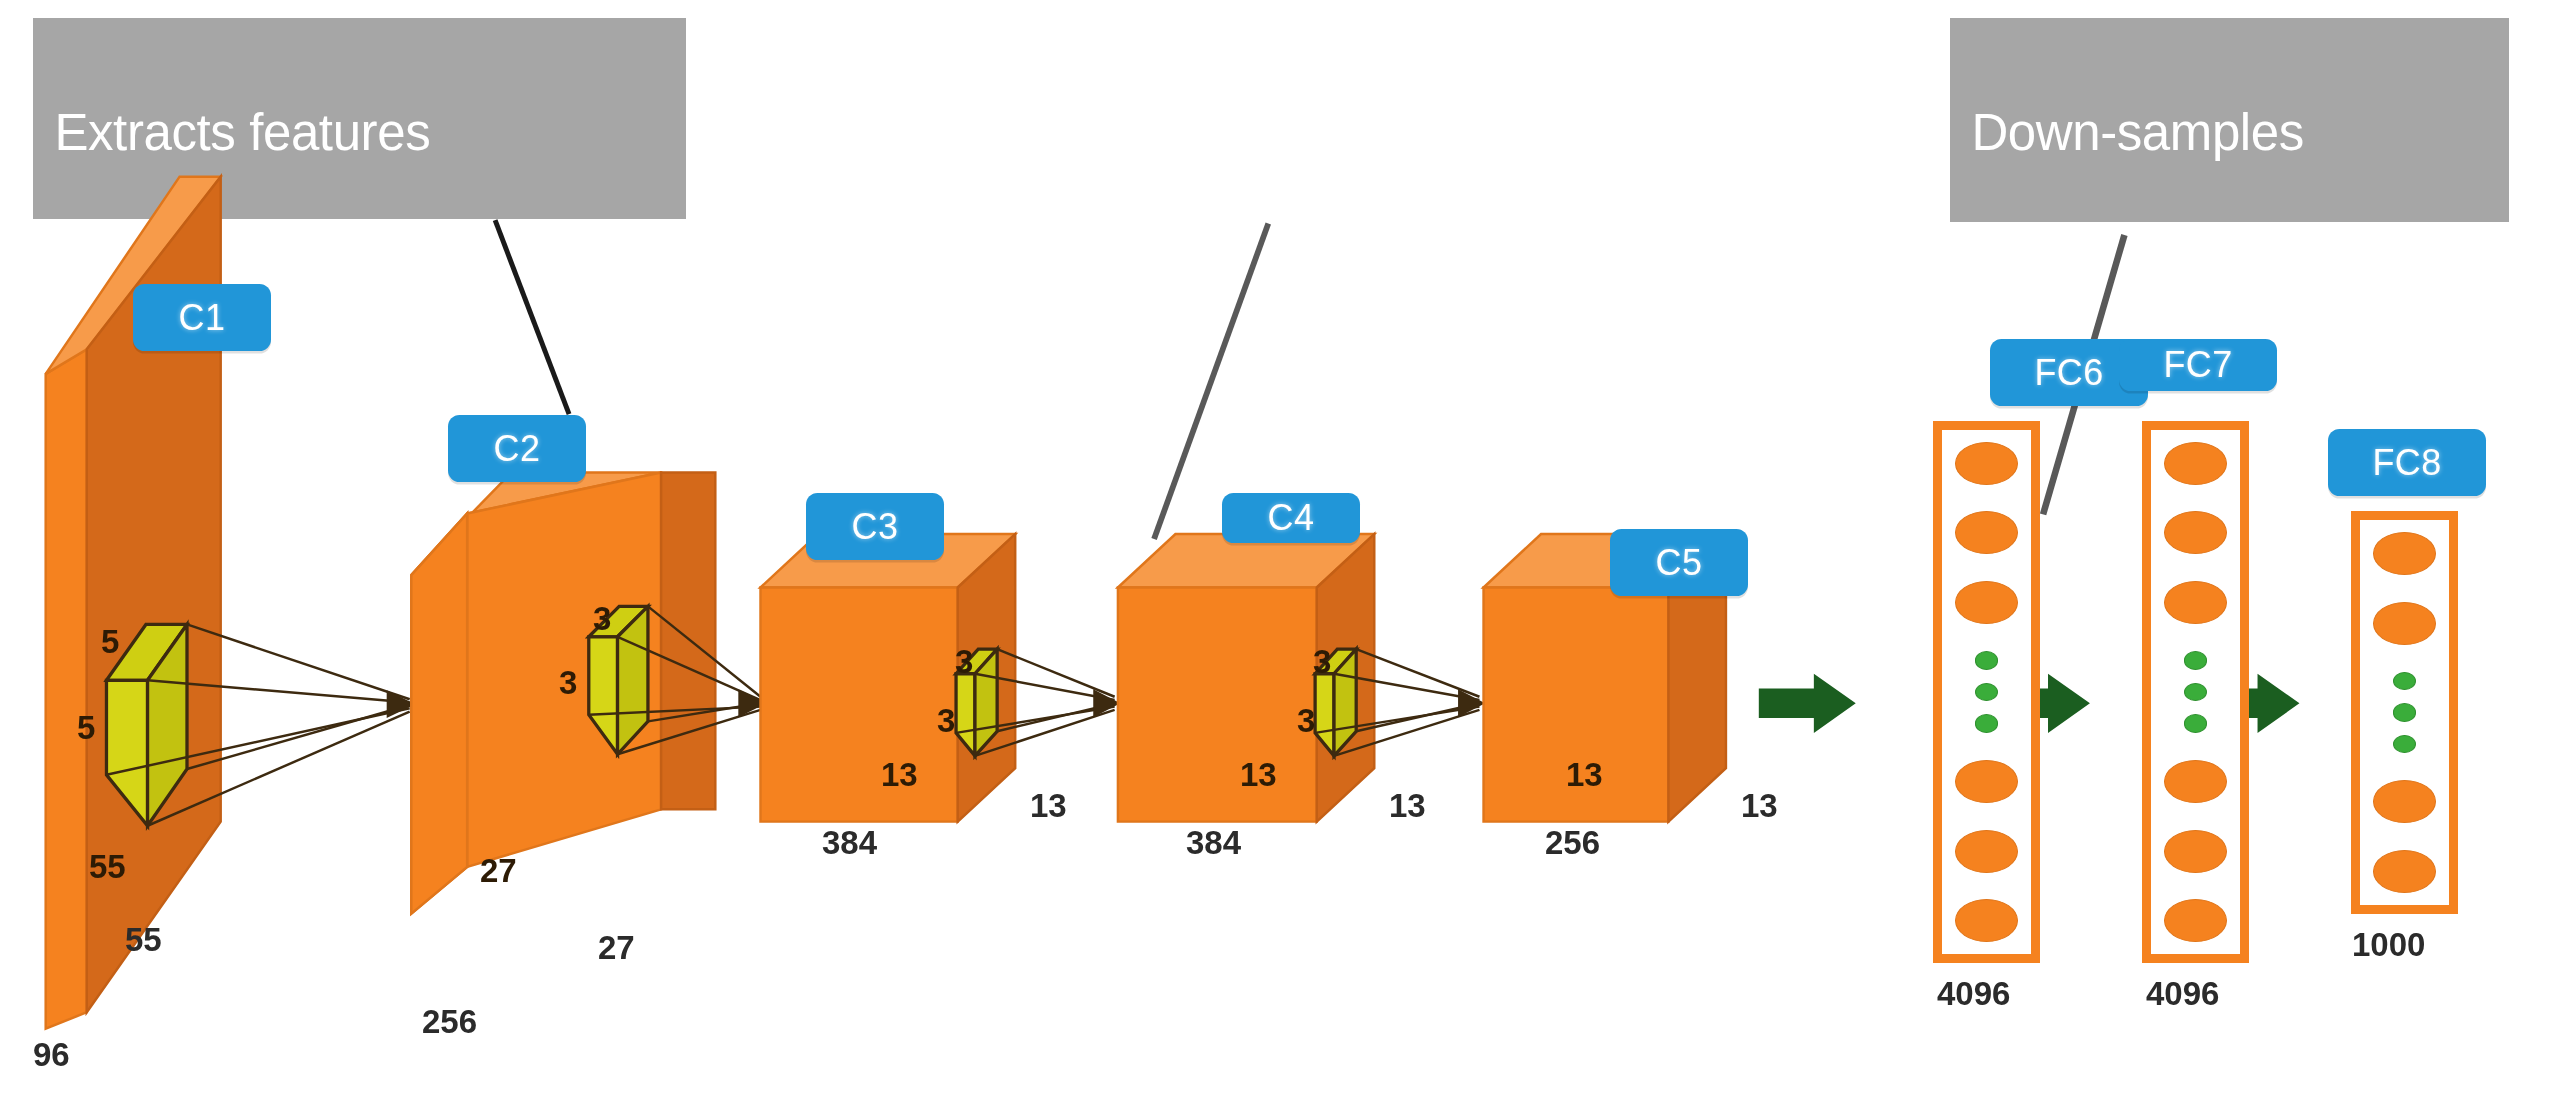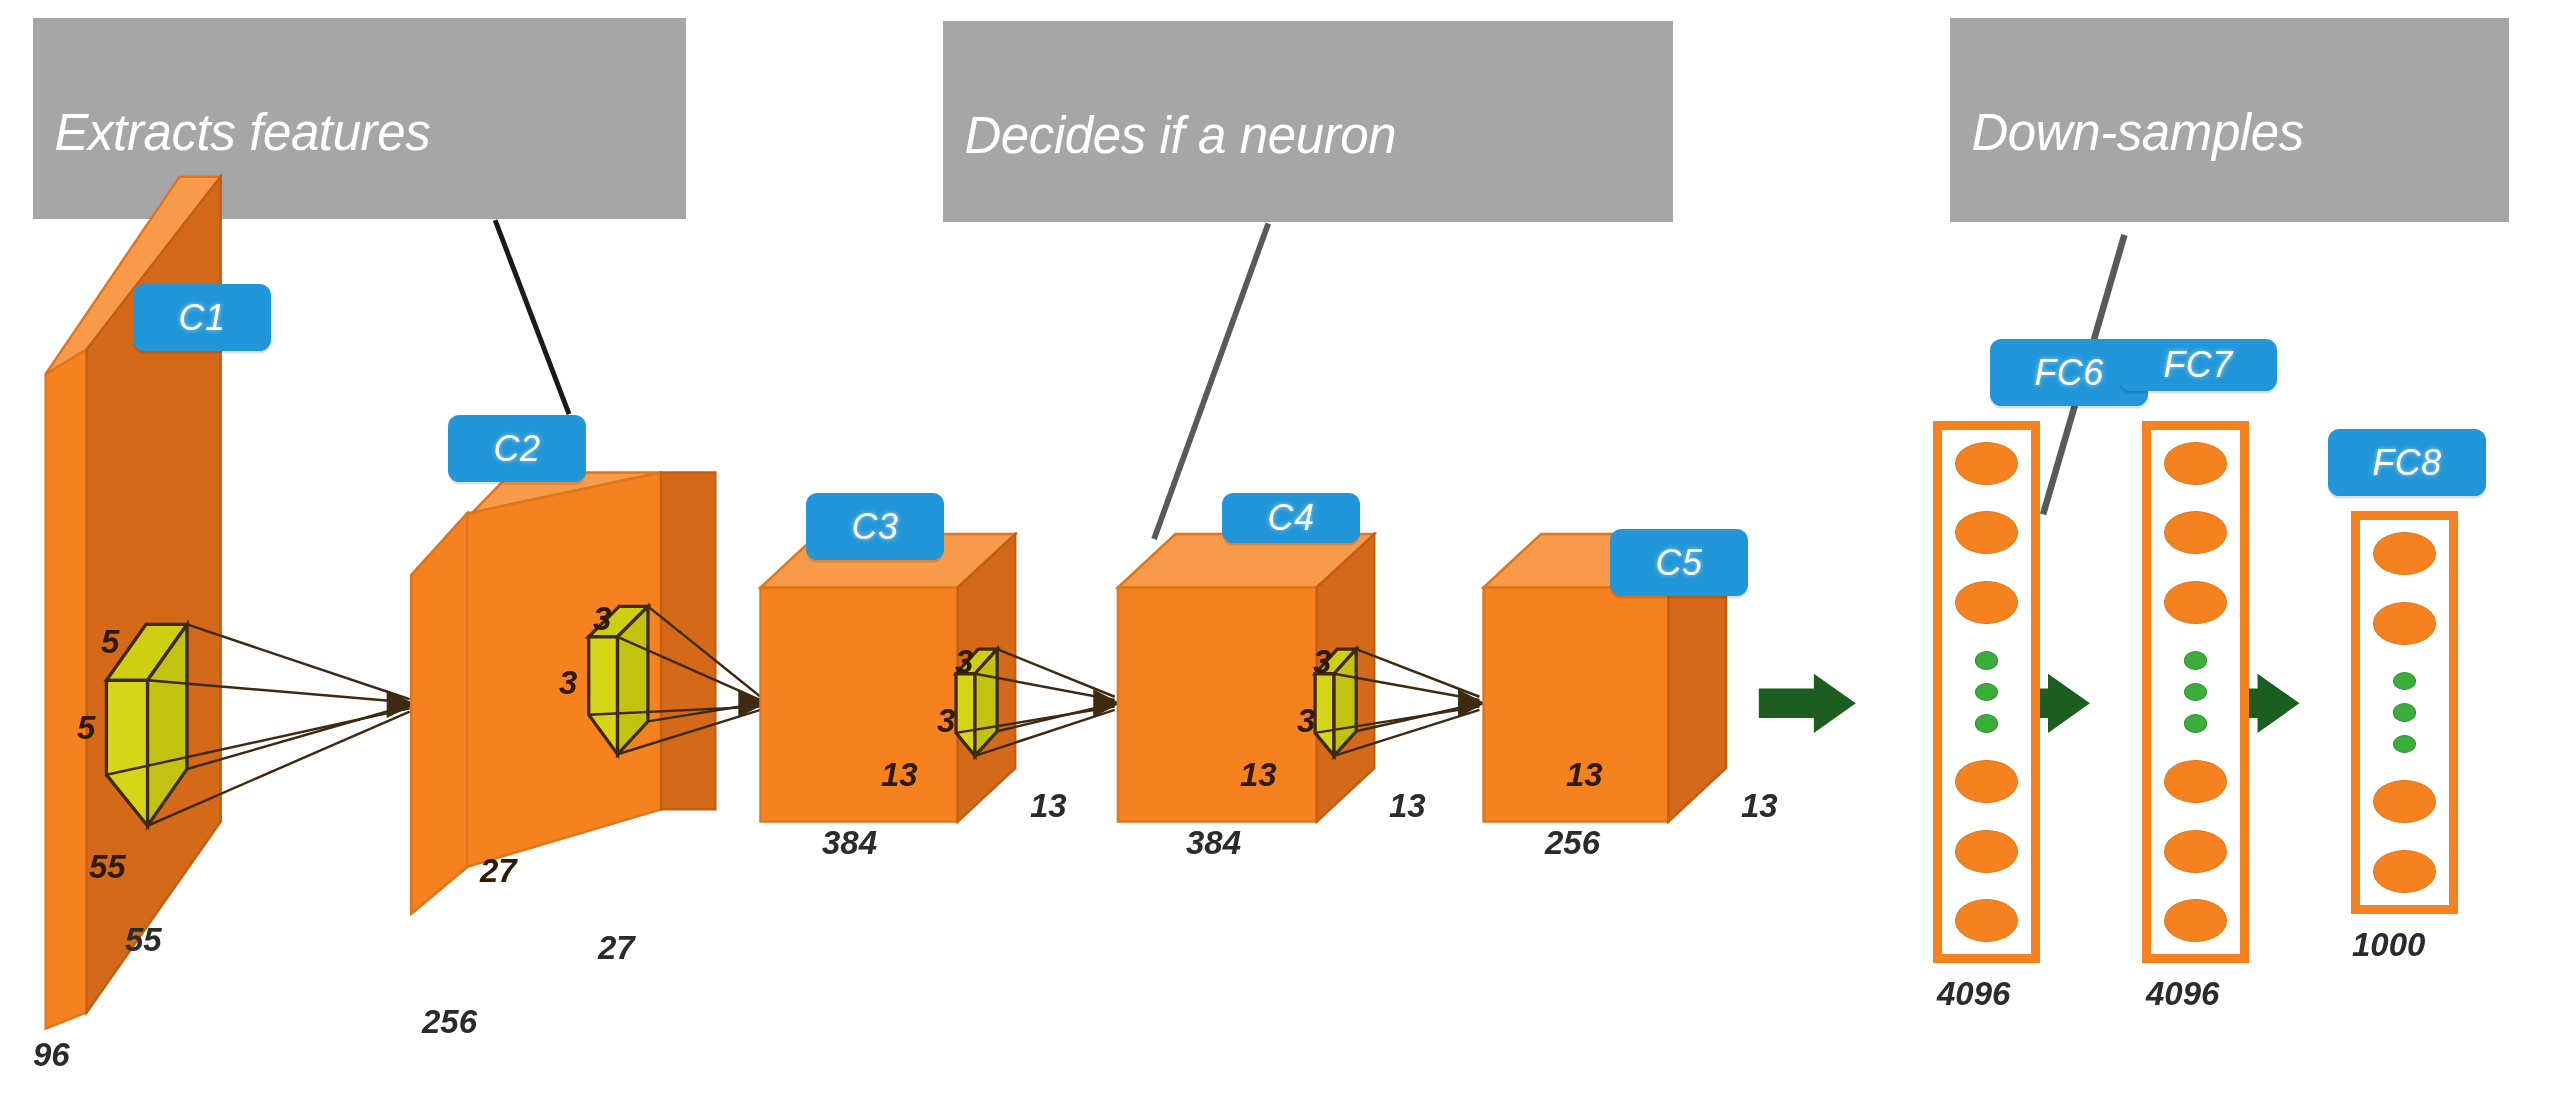--- a/index.html
+++ b/index.html
@@ -2,21 +2,21 @@
 <html style="font-size:13px"><head>
 <meta charset="utf-8">
 <title>AlexNet Architecture Diagram</title>
 <style>
   html,body{margin:0;padding:0;background:#ffffff;}
   body{
     font-family:"Liberation Sans", sans-serif;
     width:2576px;height:1101px;
     position:relative;overflow:hidden;
   }
-  #stage{position:absolute;left:0;top:0;width:2576px;height:1101px;font-style:italic;}
+  #stage{position:absolute;left:0;top:0;width:2576px;height:1101px;}
 
   
   .callout{
     position:absolute;
     background:#a6a6a6;
     color:#ffffff;
     font-size:51px;
     line-height:1.33;
     font-weight:400;
     padding:13px 21.4px 15px 21.4px;
@@ -81,24 +81,20 @@
 </head>
 <body>
 
 <div id="stage">
 
   <div class="callout" style="left:33px;top:18px;width:653px;height:201px;">
     <span class="cl-line">Extracts features</span>
     <span class="cl-line">from images</span>
   </div>
 
-  <div class="callout" style="left:943px;top:21.4px;width:730px;height:201px;">
-    <span class="cl-line">Decides if a neuron</span>
-    <span class="cl-line">should be activated</span>
-  </div>
 
   <div class="callout" style="left:1950px;top:18px;width:559px;height:204px;">
     <span class="cl-line">Down-samples</span>
   </div>
 
   <svg class="layer-svg" viewBox="0 0 3134 1340">
     <defs>
       <marker id="grnArrow" markerWidth="6" markerHeight="6" refX="3" refY="3" orient="auto">
         <path d="M0,0 L6,3 L0,6 z" fill="#1b5e20"></path>
       </marker>

